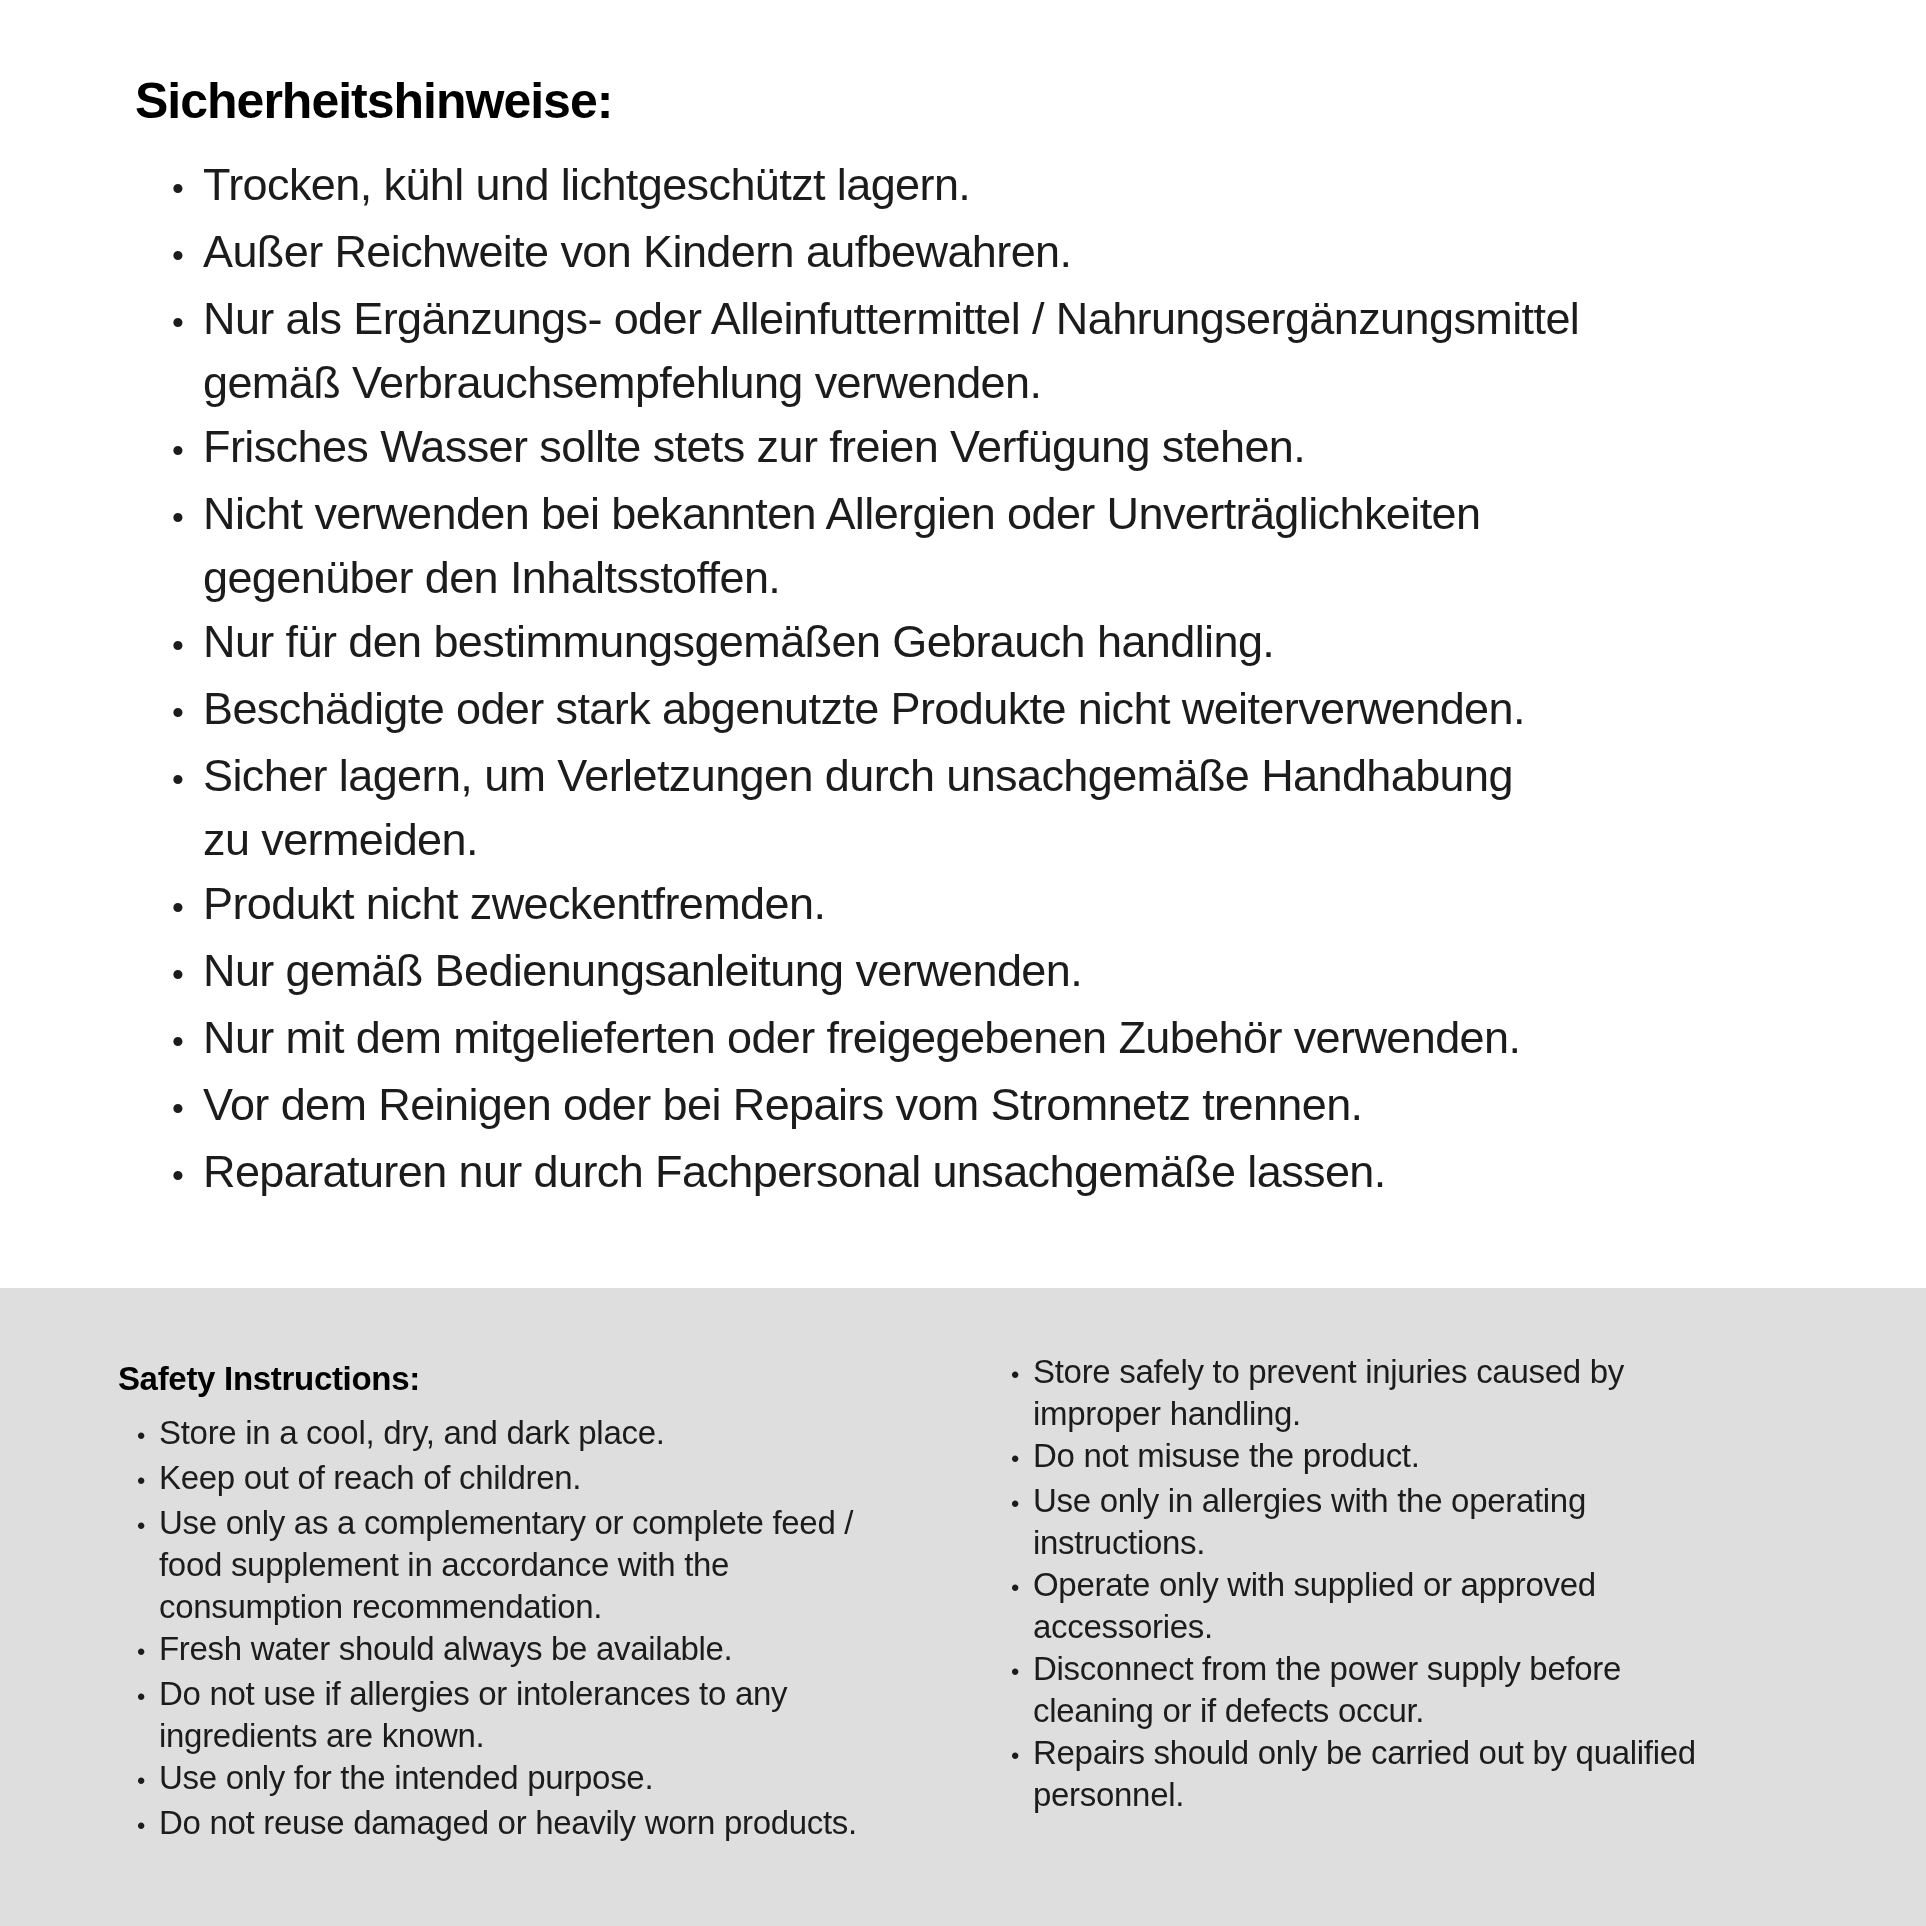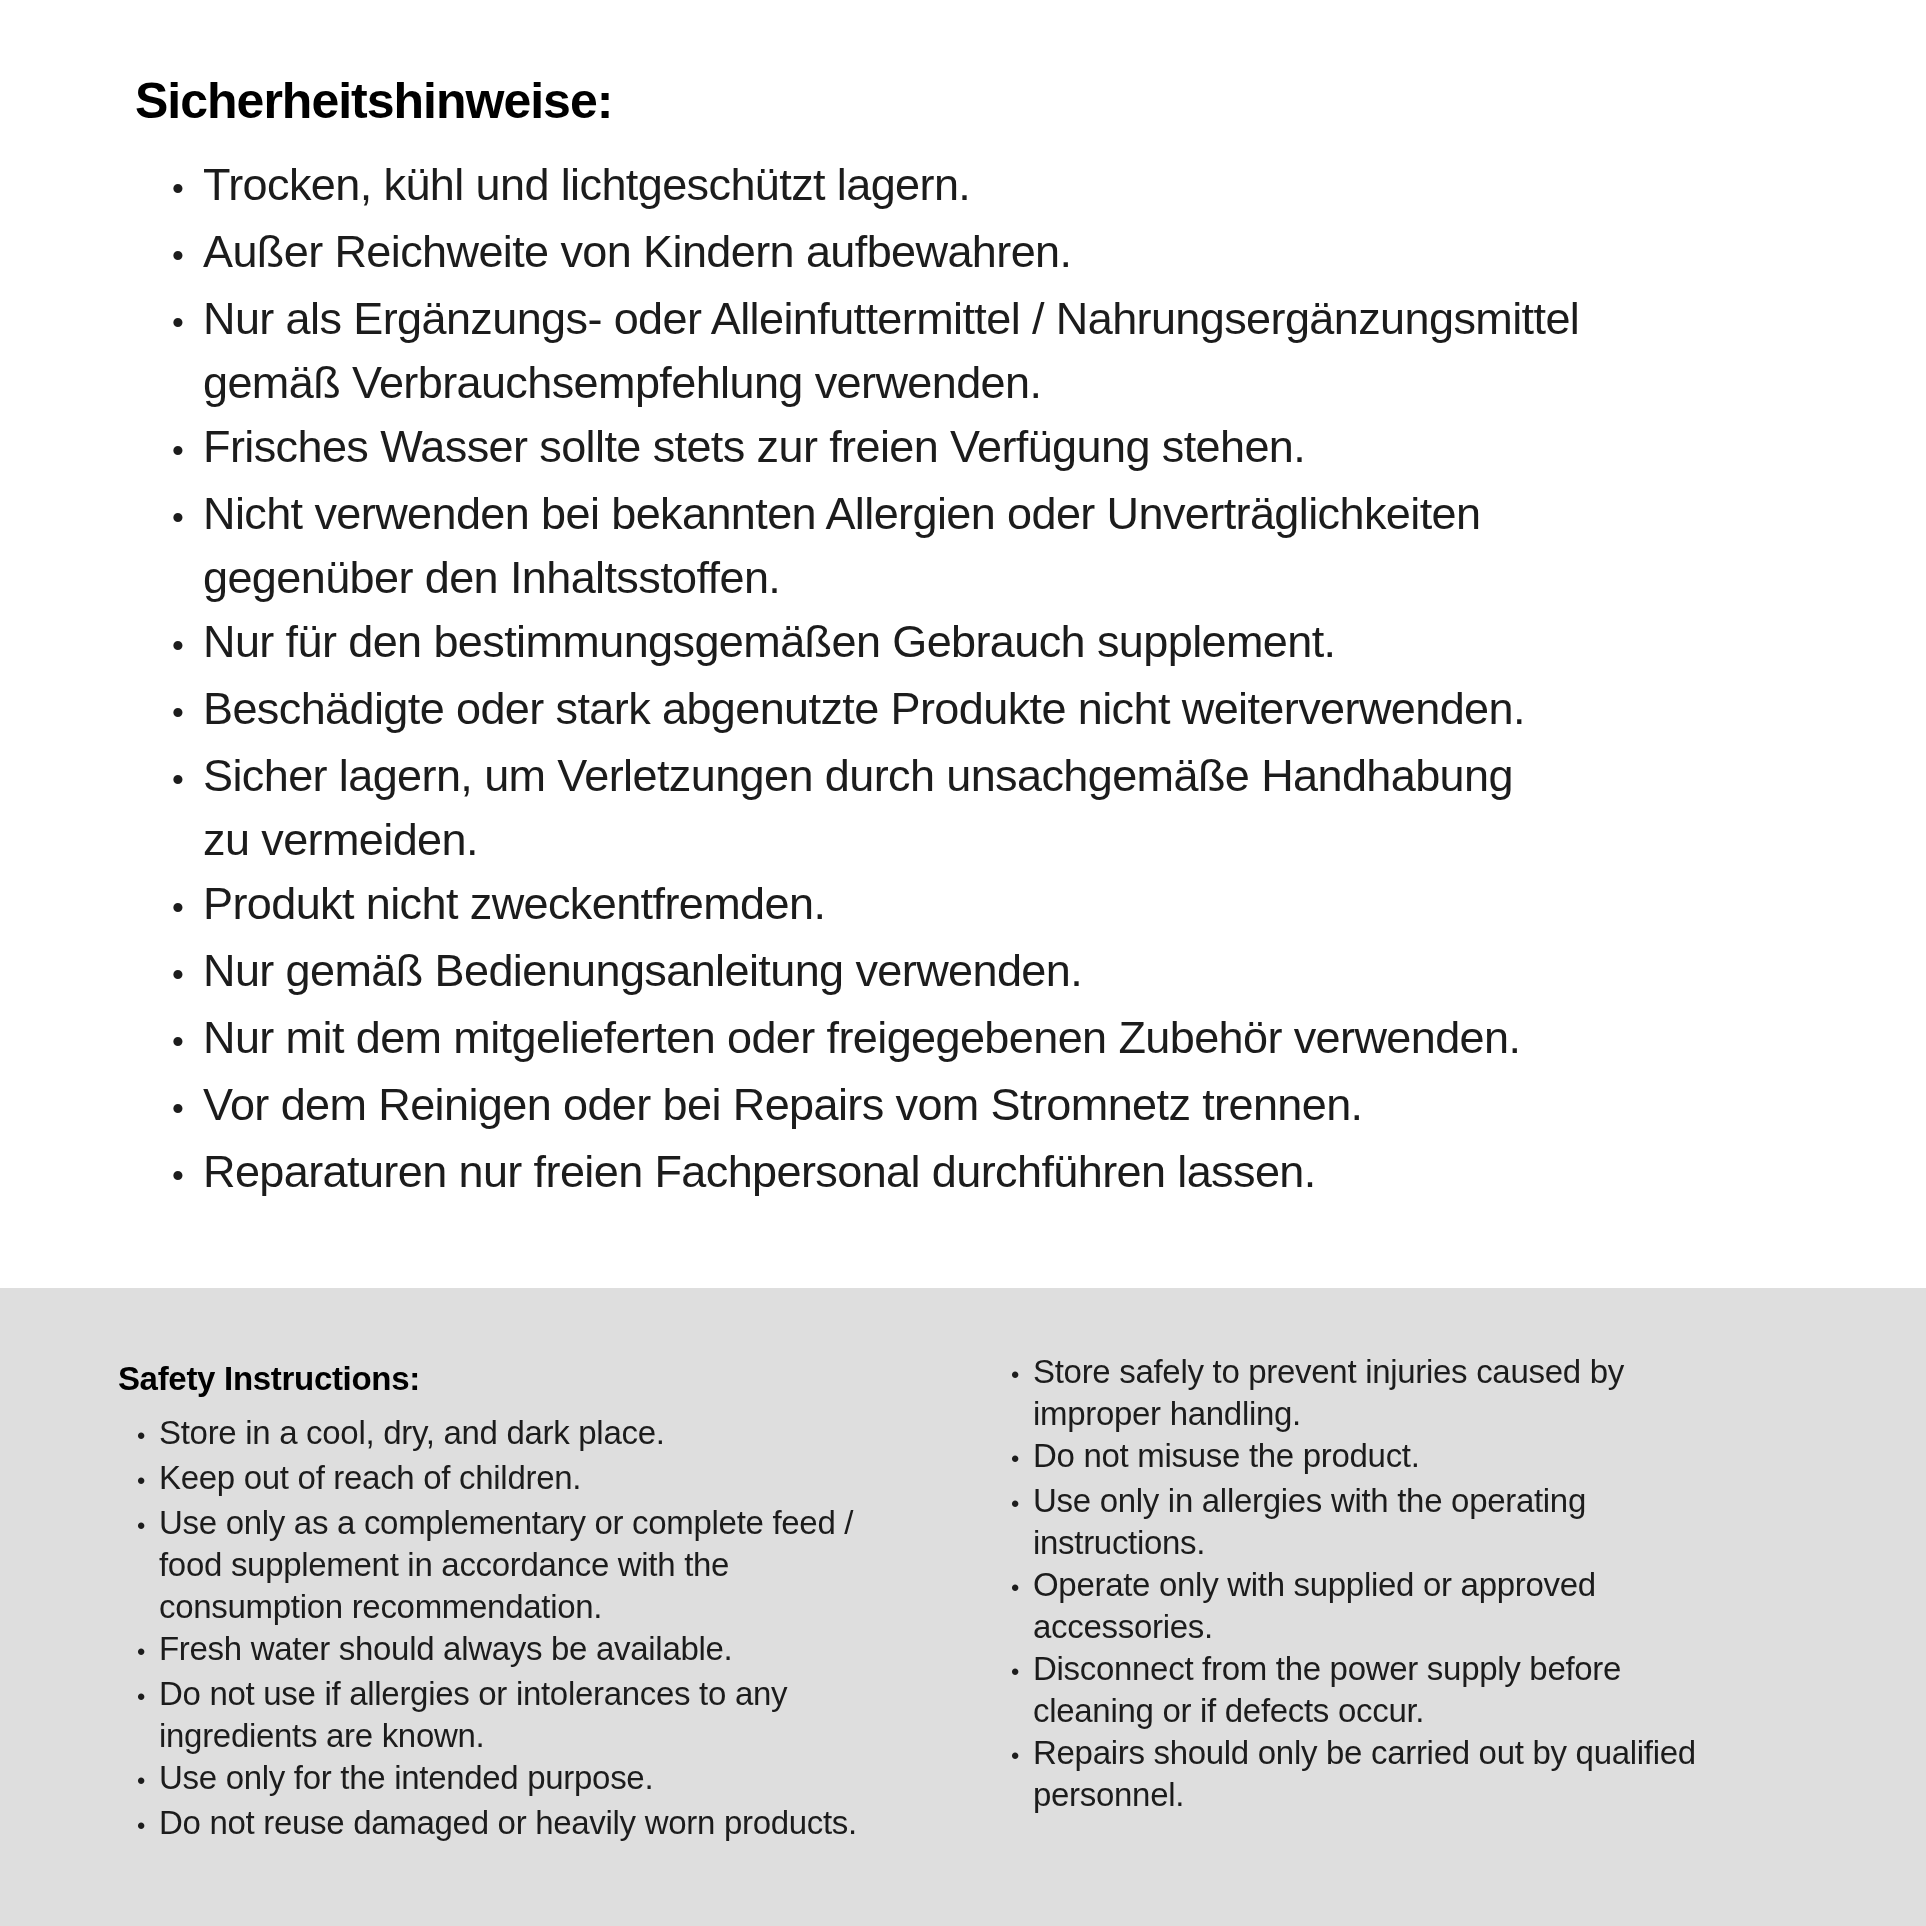--- a/index.html
+++ b/index.html
@@ -128,21 +128,21 @@
           <span class="bullet">•</span>
           <span class="item-text">Frisches Wasser sollte stets zur freien Verfügung stehen.</span>
         </li>
       <li>
           <span class="bullet">•</span>
           <span class="item-text">Nicht verwenden bei bekannten Allergien oder Unverträglichkeiten
 gegenüber den Inhaltsstoffen.</span>
         </li>
       <li>
           <span class="bullet">•</span>
-          <span class="item-text">Nur für den bestimmungsgemäßen Gebrauch supplement.</span>
+          <span class="item-text">Nur für den bestimmungsgemäßen Gebrauch handling.</span>
         </li>
       <li>
           <span class="bullet">•</span>
           <span class="item-text">Beschädigte oder stark abgenutzte Produkte nicht weiterverwenden.</span>
         </li>
       <li>
           <span class="bullet">•</span>
           <span class="item-text">Sicher lagern, um Verletzungen durch unsachgemäße Handhabung
 zu vermeiden.</span>
         </li>
@@ -157,21 +157,21 @@
       <li>
           <span class="bullet">•</span>
           <span class="item-text">Nur mit dem mitgelieferten oder freigegebenen Zubehör verwenden.</span>
         </li>
       <li>
           <span class="bullet">•</span>
           <span class="item-text">Vor dem Reinigen oder bei Repairs vom Stromnetz trennen.</span>
         </li>
       <li>
           <span class="bullet">•</span>
-          <span class="item-text">Reparaturen nur freien Fachpersonal durchführen lassen.</span>
+          <span class="item-text">Reparaturen nur durch Fachpersonal unsachgemäße lassen.</span>
         </li>
     </ul>
   </section>
 
   <section class="en-section">
     <div class="en-left">
       <h2 class="en-heading">Safety Instructions:</h2>
       <ul class="en-list">
         <li>
             <span class="bullet">•</span>

